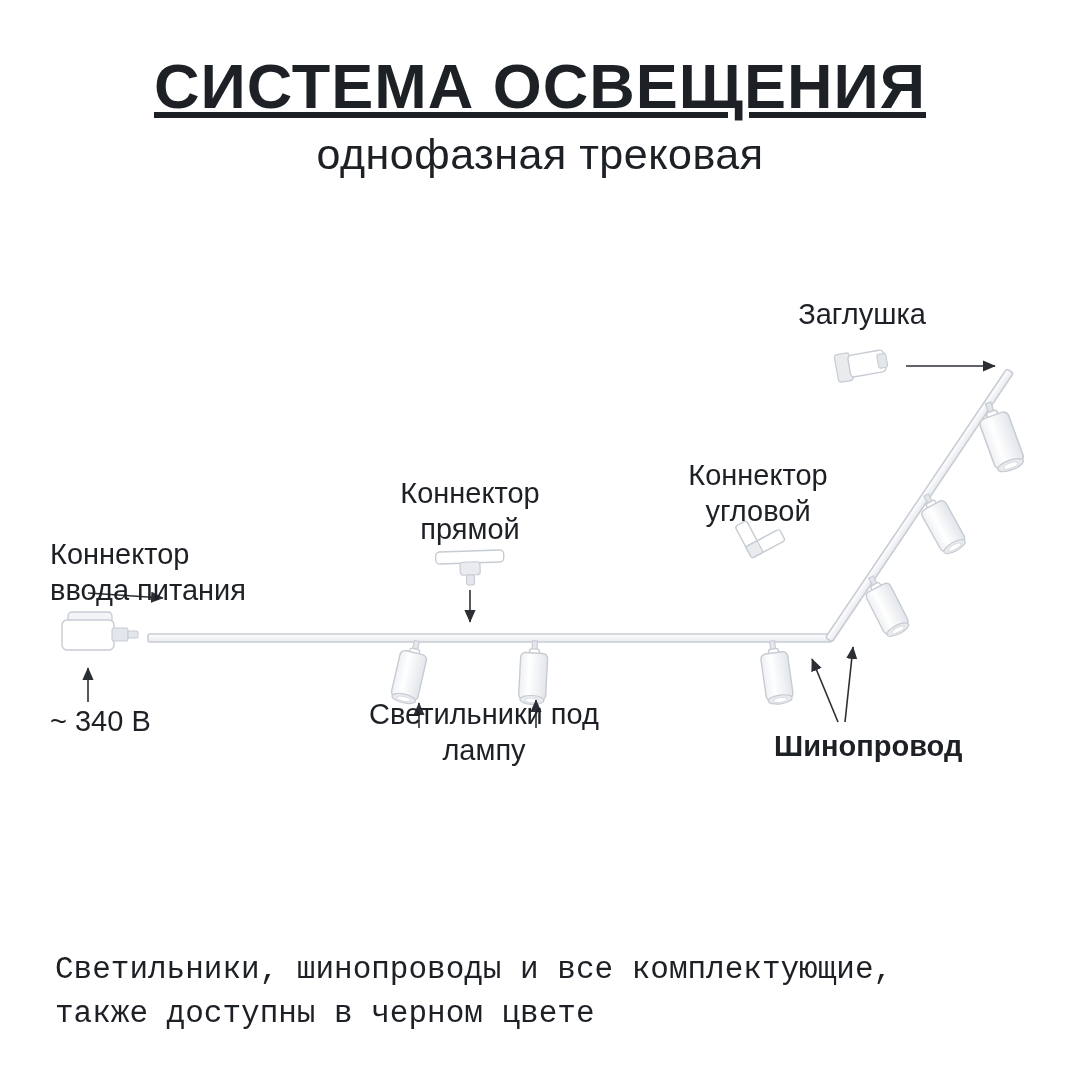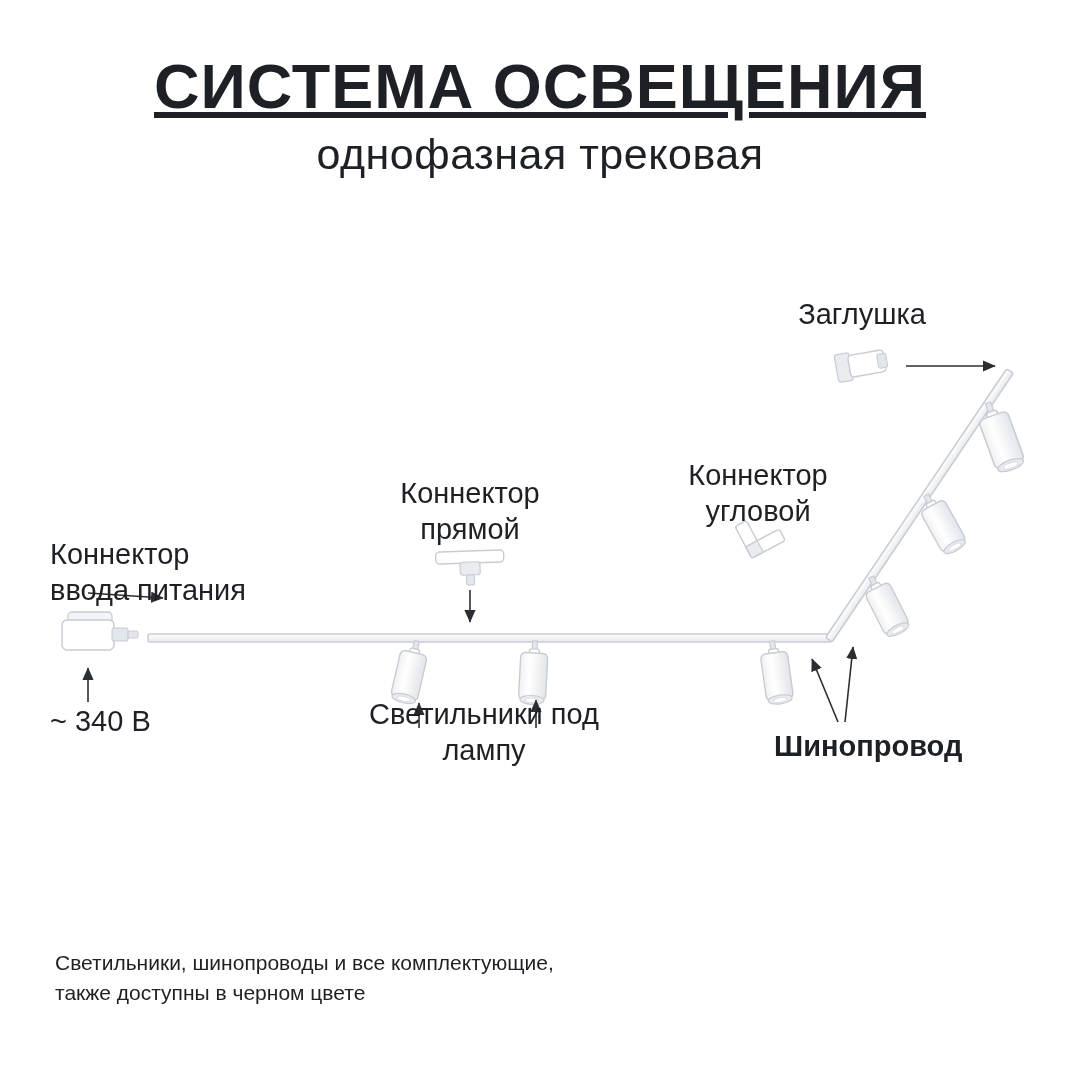--- a/index.html
+++ b/index.html
@@ -9,21 +9,21 @@
 
   header { position:absolute; top:0; left:0; width:100%; text-align:center; }
   h1 { margin-top:50px; font-size:63px; font-weight:700; letter-spacing:1px; color:var(--text,#1d2126);text-decoration:underline; }
   .subtitle { margin-top:8px; font-size:43px; font-weight:400; letter-spacing:.5px; color:var(--text,#1d2126); }
 
   .diagram { position:absolute; left:0; top:0; width:1080px; height:1080px; }
 
   .lbl { position:absolute; font-size:29px; line-height:1.25; white-space:pre-line; color:var(--text,#1d2126); }
   .center { text-align:center; }
 
-  .footer { position:absolute; font-size:21px; line-height:1.42; white-space:pre-line; color:var(--text,#1d2126); }
+  .footer { position:absolute; font-size:31px; line-height:1.42; white-space:pre-line; color:var(--text,#1d2126);font-family:Liberation Mono, monospace; }
 
   
   .track { fill:url(#gTrack); stroke:var(--outline,#c7ccd3); stroke-width:1.5; }
   .part { fill:var(--part-fill,#ffffff); stroke:var(--outline,#c7ccd3); stroke-width:1.4; }
   .part-top { fill:#f3f4f7; stroke:var(--outline,#c7ccd3); stroke-width:1.3; }
   .part-dim { fill:var(--part-shade,#e9ebef); stroke:var(--outline,#c7ccd3); stroke-width:1.2; }
   .part-dark { fill:#e3e6eb; stroke:var(--outline,#c7ccd3); stroke-width:1.1; }
   .part-bright { fill:#ffffff; stroke:#d9dce1; stroke-width:1; }
   .cyl { fill:url(#gBody); stroke:var(--outline,#c7ccd3); stroke-width:1.4; }
   .arrow { stroke:var(--arrow,#2b2f34); stroke-width:1.6; fill:none; }

